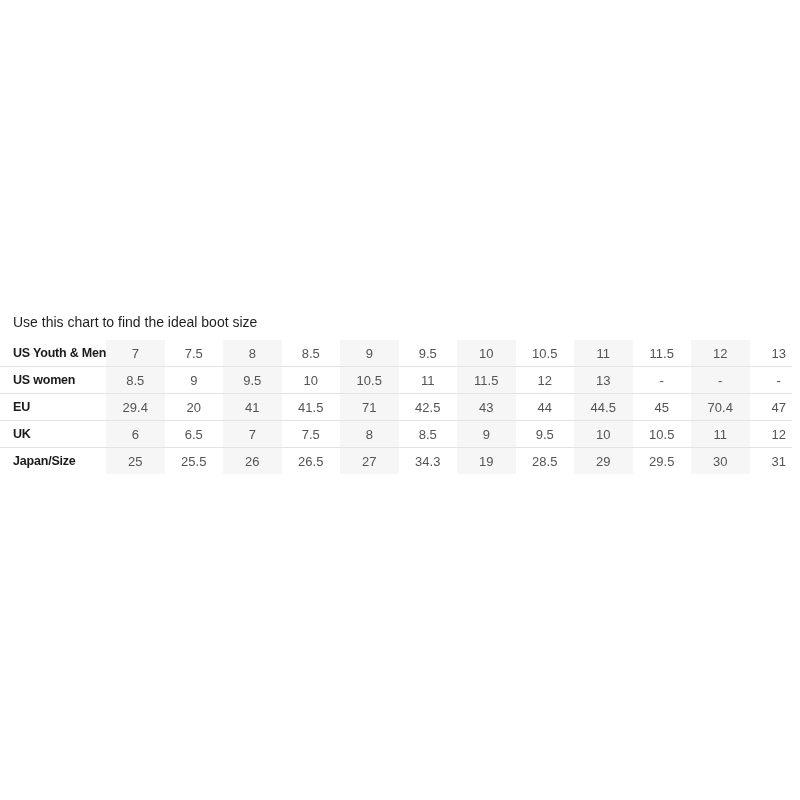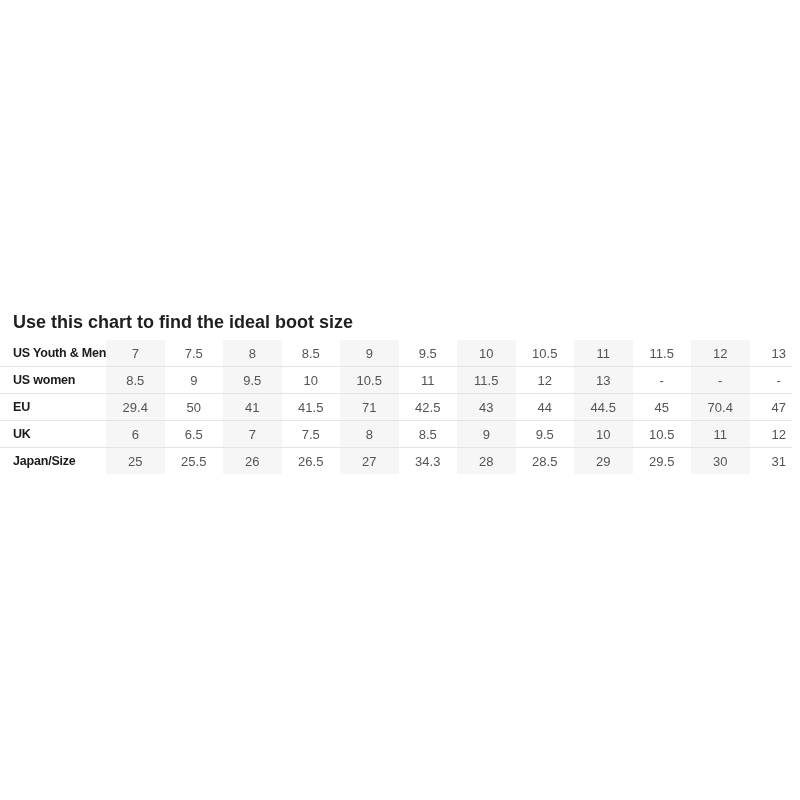--- a/index.html
+++ b/index.html
@@ -14,23 +14,23 @@
 
   .section-title {
     font-size: 16px;
     line-height: 19px;
     font-weight: 700;
     color: var(--title-color, #111111);
     margin: 0 0 0 13px;
     letter-spacing: -0.1px;
   }
   .section-subtitle {
-    font-size: 18px;
+    font-size: 14px;
     line-height: 16px;
-    font-weight: 700;
+    font-weight: 400;
     color: var(--subtitle-color, #1f1f1f);
     margin: 13px 0 0 13px;
   }
 
   .table-clip {
     margin-top: 10px;
     width: 792px;
     overflow: hidden;
   }
   table.size-table {
@@ -115,21 +115,21 @@
             <td>11.5</td>
             <td>12</td>
             <td>13</td>
             <td>-</td>
             <td>-</td>
             <td>-</td>
           </tr>
           <tr>
             <th>EU</th>
             <td>29.4</td>
-            <td>50</td>
+            <td>20</td>
             <td>41</td>
             <td>41.5</td>
             <td>71</td>
             <td>42.5</td>
             <td>43</td>
             <td>44</td>
             <td>44.5</td>
             <td>45</td>
             <td>70.4</td>
             <td>47</td>
@@ -150,21 +150,21 @@
             <td>12</td>
           </tr>
           <tr>
             <th>Japan/Size</th>
             <td>25</td>
             <td>25.5</td>
             <td>26</td>
             <td>26.5</td>
             <td>27</td>
             <td>34.3</td>
-            <td>28</td>
+            <td>19</td>
             <td>28.5</td>
             <td>29</td>
             <td>29.5</td>
             <td>30</td>
             <td>31</td>
           </tr>
         </tbody>
     </table>
   </div>
 </div>

